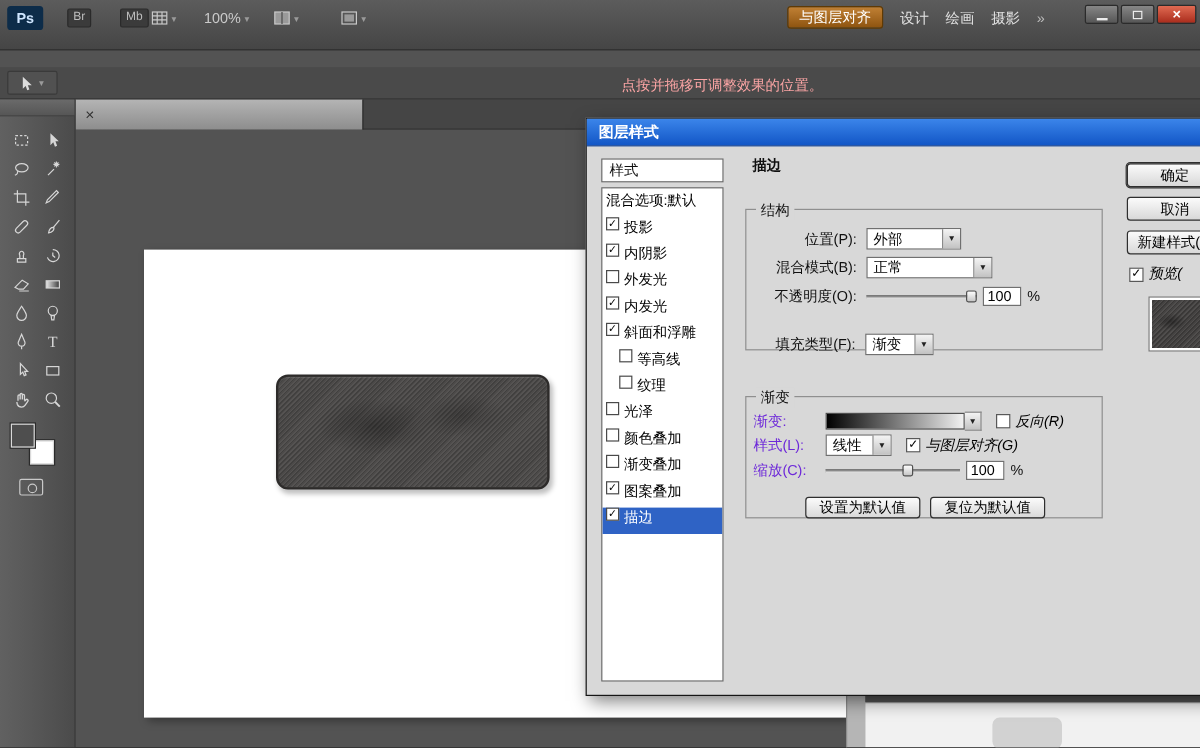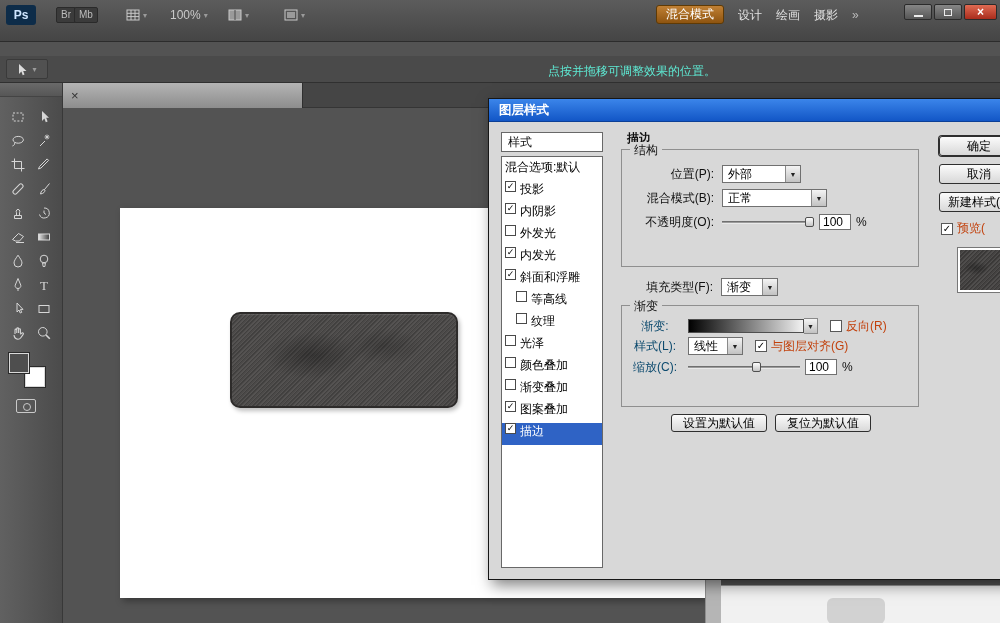--- a/index.html
+++ b/index.html
@@ -32,21 +32,21 @@
 
   
   #menubar { position:absolute; left:0; top:30px; width:1000px; height:26px; background:#4a4a4a;
     border-bottom:1px solid #2e2e2e; display:flex; padding-left:10px; }
   .menu { padding:0 11px; line-height:25px; color:#e8e8e8; font-size:12.5px; }
 
   
   #optionsbar { position:absolute; left:0; top:56px; width:1000px; height:27px; background:#4a4a4a; border-bottom:1px solid #303030; }
   #move-chip { position:absolute; left:6px; top:3px; width:42px; height:20px; display:flex; align-items:center;
     justify-content:center; gap:4px; border:1px solid #3a3a3a; border-radius:2px; background:#515151; color:#9a9a9a; font-size:8px; }
-  #opt-hint { position:absolute; left:548px; top:7px; color:#5eead4; font-size:12px;font-family:Liberation Mono, monospace; }
+  #opt-hint { position:absolute; left:518px; top:7px; color:#fca5a5; font-size:12px;font-family:Liberation Mono, monospace; }
 
   
   #tabbar { position:absolute; left:63px; top:83px; width:937px; height:25px; background:#454545; border-bottom:1px solid #353535; }
   #doc-tab { position:absolute; left:0; top:0; width:240px; height:25px; background:linear-gradient(#b4b4b4,#8d8d8d);
     border-right:1px solid #2f2f2f; display:flex; align-items:center; padding:0 8px; gap:8px; color:#141414; font-size:12px; }
   #tab-close { color:#333; font-size:13px; line-height:12px; }
 
   
   #toolbar { position:absolute; left:0; top:83px; width:63px; height:540px;
     background:linear-gradient(90deg,#616161,#4b4b4b); border-right:1px solid #383838; }
@@ -87,28 +87,28 @@
     border:1px solid #686868; padding-top:2px; overflow:hidden; }
   .sl-row { height:22px; display:flex; align-items:flex-start; gap:4px; padding:0 3px; white-space:nowrap; }
   .sl-row.indent { padding-left:14px; }
   .sl-row.sel { background:#2f63c5; color:#fff; }
   .cb { width:11px; height:11px; background:#fff; border:1px solid #4a4a4a; flex:none;
     display:flex; align-items:center; justify-content:center; font-size:9px; color:#000; line-height:1; }
   .sl-label { font-size:12px; }
 
   #panel-title { position:absolute; left:138px; top:31px; font-weight:bold; color:#101010; }
 
-  .group { position:absolute; border:1px solid #8f8f8f; }
+  .group { position:absolute; border:1px solid #8f8f8f;margin-top:25px; }
   .legend { position:absolute; top:-8px; left:8px; background:#d8d8d8; padding:0 4px; font-size:12px; color:#111; }
   #grp-structure { left:132px; top:50px; width:298px; height:118px; padding-top:12px; }
   #grp-gradient  { left:132px; top:206px; width:298px; height:102px; padding-top:10px; }
 
   .row { display:flex; align-items:center; height:24px; padding-left:6px; }
   .lbl  { width:86px; text-align:right; margin-right:8px; color:#101010; flex:none; }
-  .lbl2 { width:54px; text-align:center; margin-right:6px; color:#0c4a6e; flex:none; }
+  .lbl2 { width:54px; text-align:left; margin-right:6px; color:#6d28d9; flex:none; }
   .unit { color:#101010; }
 
   .slider { position:relative; height:10px; flex:none; }
   .track { position:absolute; left:0; right:0; top:4px; height:3px; background:#9b9b9b;
     border-top:1px solid #6f6f6f; border-bottom:1px solid #e9e9e9; }
   .thumb { position:absolute; top:0; width:9px; height:10px; background:linear-gradient(#fdfdfd,#c6c6c6);
     border:1px solid #4f4f4f; border-radius:2px; }
 
   .num { width:32px; height:16px; background:#fff; border:1px solid #707070; font-size:12px;
     padding-left:3px; margin:0 5px; font-family:"Liberation Sans",sans-serif; }
@@ -119,21 +119,21 @@
 
   #fill-row { position:absolute; left:132px; top:178px; width:298px; height:20px; display:flex; align-items:center; padding-left:6px; }
 
   .grad { width:116px; height:14px; flex:none; border:1px solid #4f4f4f;
     background:linear-gradient(90deg,#010101,#d8d8d8 90%,#f2f2f2); }
   .grad-arr { width:14px; height:16px; flex:none; background:linear-gradient(#f4f4f4,#c2c2c2);
     border:1px solid #8a8a8a; border-left:none; display:flex; align-items:center; justify-content:center; font-size:7px; color:#222; }
 
   .cbx { width:12px; height:12px; background:#fff; border:1px solid #585858; flex:none;
     display:inline-flex; align-items:center; justify-content:center; font-size:10px; color:#000; line-height:1; }
-  .cbx-lbl { margin-left:4px; color:#c2410c; }
+  .cbx-lbl { margin-left:4px; color:#000000;font-style:italic; }
 
   #dial { width:26px; height:26px; border-radius:50%; border:1px solid #3f3f3f; flex:none; position:relative;
     background:radial-gradient(circle at 40% 35%, #ffffff, #dddddd); }
   #dial::after { content:""; position:absolute; left:12px; top:2px; width:2px; height:11px; background:#111; }
 
   .def-btn { position:absolute; height:18px; border:1px solid #2f2f2f; border-radius:3px;
     background:linear-gradient(#fbfbfb,#d9d9d9); font-size:12px; line-height:16px; text-align:center; color:#000; }
   #btn-set-default   { left:182px; top:315px; width:96px; }
   #btn-reset-default { left:286px; top:315px; width:96px; }
 
@@ -151,21 +151,21 @@
       repeating-linear-gradient(135deg, rgba(255,255,255,.06) 0 1px, rgba(0,0,0,.16) 1px 2px, transparent 2px 3px); }
 </style>
 </head>
 <body>
 
 <div id="root">
 
   <div id="appbar">
     <div id="ps-logo">Ps</div>
     <span class="badge" style="left:56px">Br</span>
-    <span class="badge" style="left:74px">Mb</span>
+    <span class="badge" style="left:100px">Mb</span>
     <span class="ibtn" style="left:126px">
       <svg width="14" height="12" viewBox="0 0 14 12">
           <rect x="1" y="1" width="12" height="10" fill="none" stroke="#c9c9c9"></rect>
           <path d="M5 1v10M9 1v10M1 4.3h12M1 7.6h12" stroke="#c9c9c9" fill="none"></path>
         </svg>
       <span class="chev">▾</span>
     </span>
     <span class="ibtn" style="left:170px">
       <span>100%</span>
       <span class="chev">▾</span>
@@ -179,21 +179,21 @@
     </span>
     <span class="ibtn" style="left:284px">
       <svg width="14" height="12" viewBox="0 0 14 12">
           <rect x="1" y="1" width="12" height="10" fill="none" stroke="#c9c9c9"></rect>
           <rect x="3" y="3" width="8" height="6" fill="#9a9a9a"></rect>
         </svg>
       <span class="chev">▾</span>
     </span>
 
     <div id="ws-tabs">
-      <span class="ws-tab active">混合模式</span>
+      <span class="ws-tab active">与图层对齐</span>
       <span class="ws-tab">设计</span>
       <span class="ws-tab">绘画</span>
       <span class="ws-tab">摄影</span>
       <span id="ws-overflow">»</span>
     </div>
 
     <div id="win-controls">
       <div class="wbtn">
           <div class="min-glyph"></div>
         </div>

